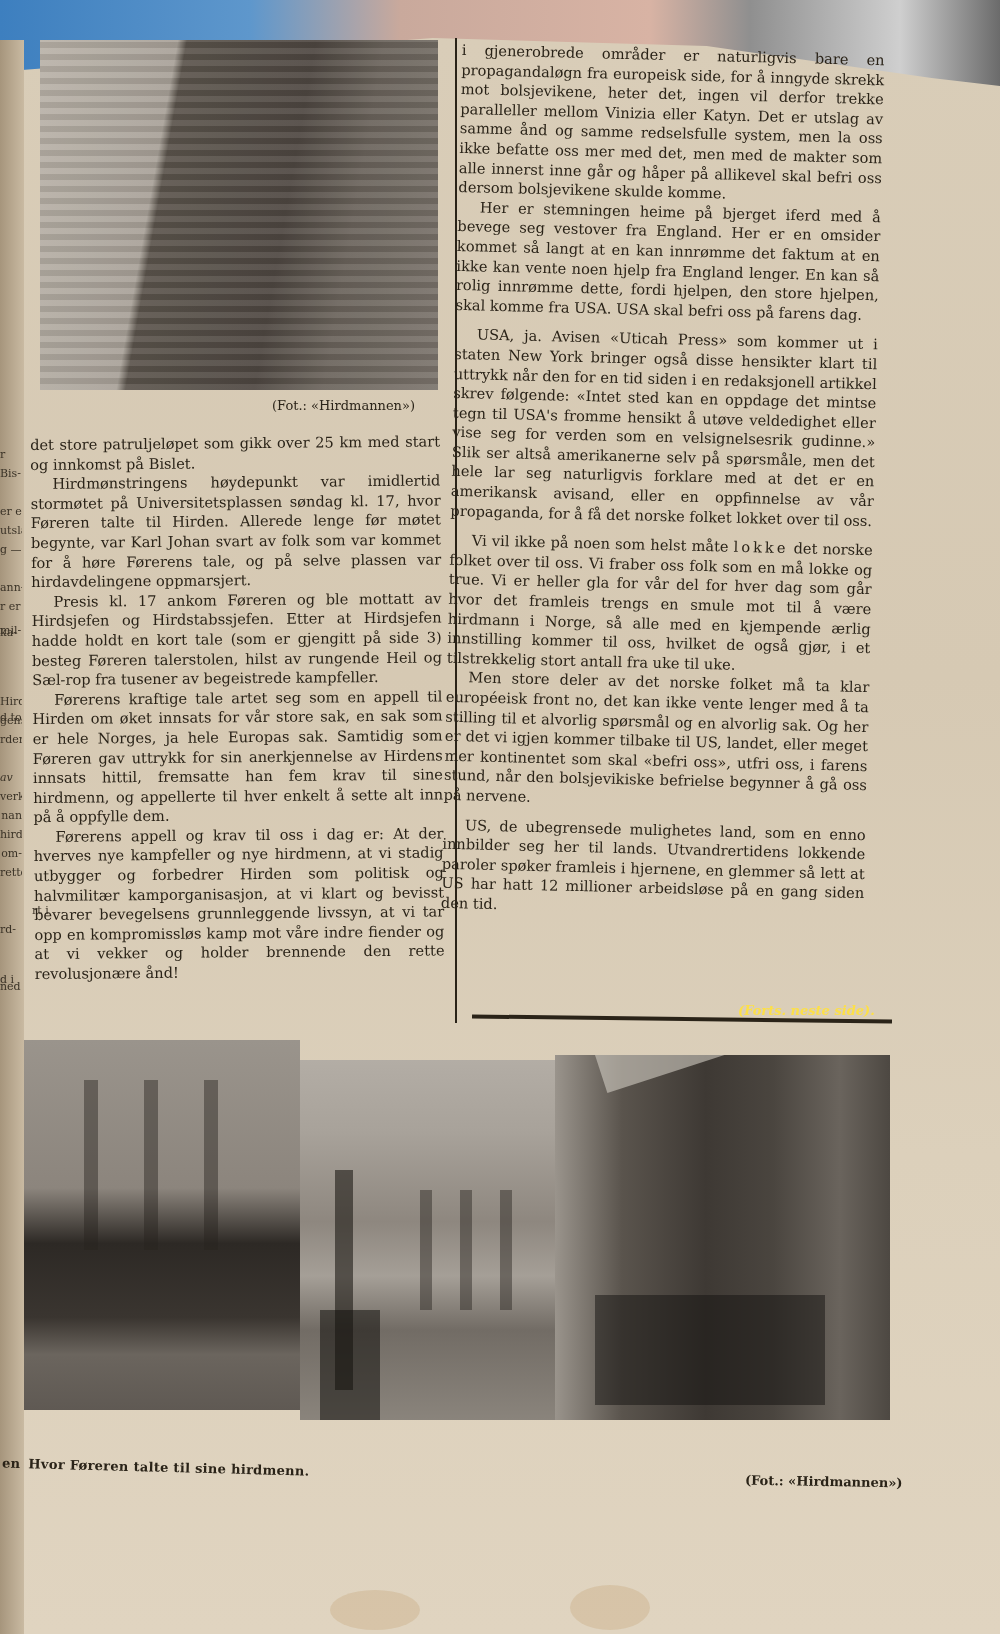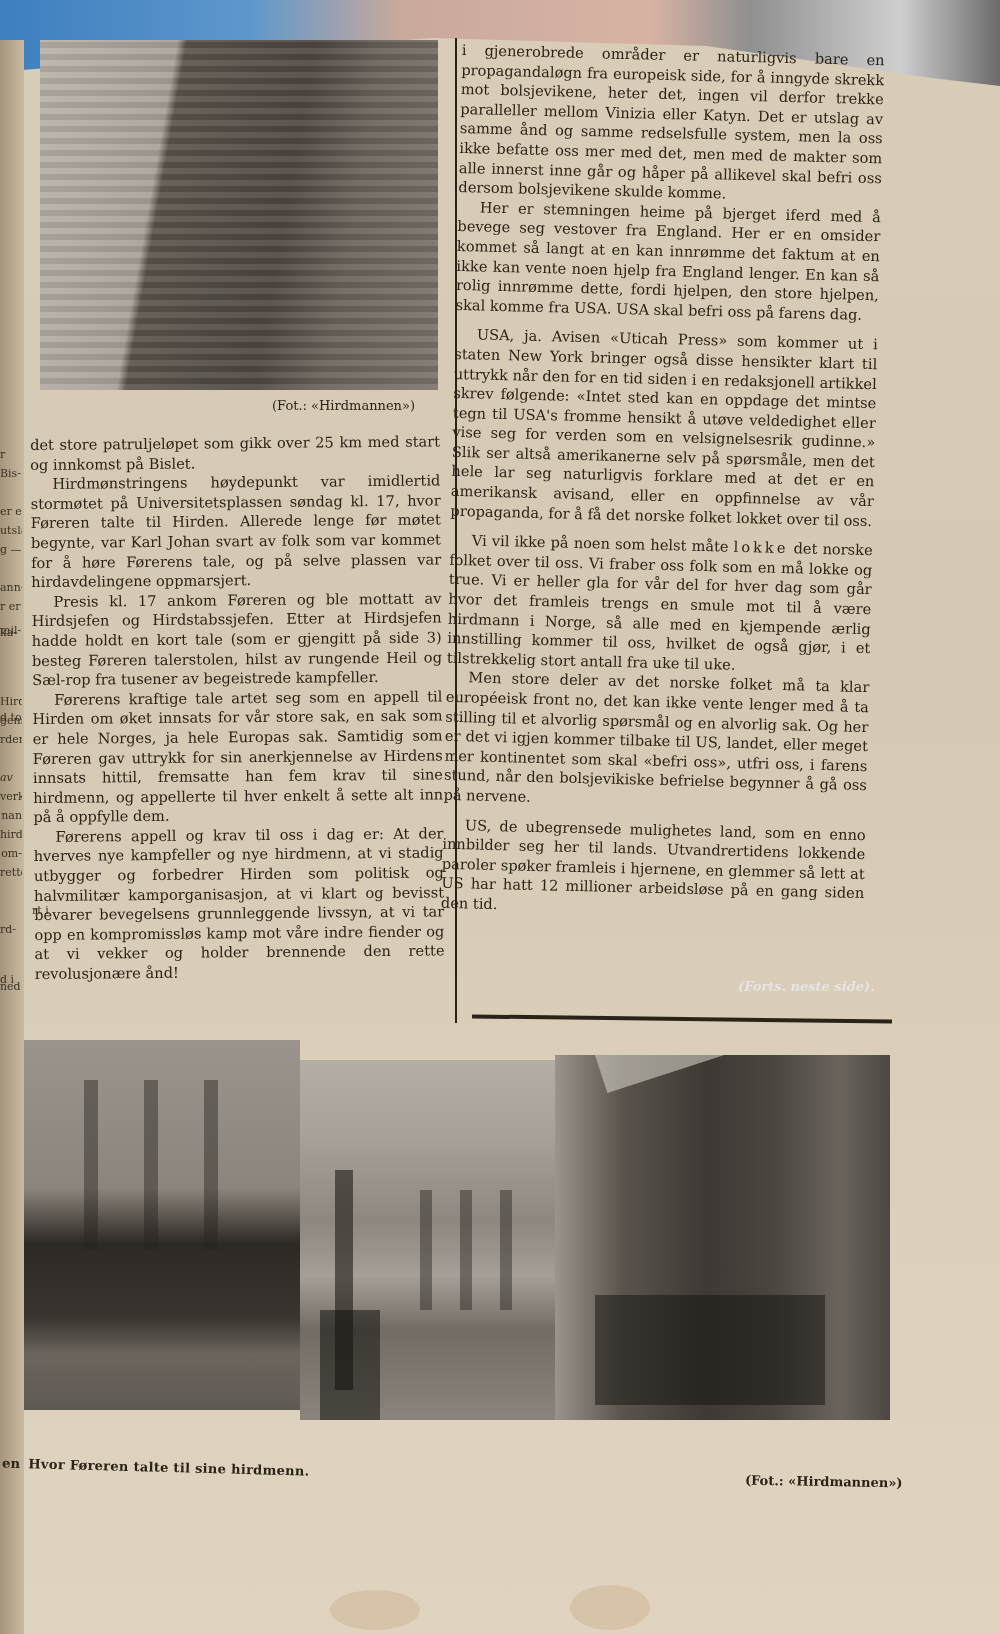--- a/index.html
+++ b/index.html
@@ -49,21 +49,21 @@
   .col p.noindent { text-indent: 0; }
   .col p.gap { margin-top: 10px; }
   .col-left { left: 30px; top: 435px; width: 410px; transform: rotate(-0.5deg); transform-origin: left top; }
   .col-right { left: 462px; top: 40px; width: 423px; transform: rotate(1.4deg); transform-origin: left top; }
   .divider {
     position: absolute; left: 455px; top: 38px; width: 2px; height: 985px; background: #2a2318;
   }
   .rule {
     position: absolute; left: 472px; top: 1017px; width: 420px; height: 4px; background: #2a2318; transform: rotate(0.7deg);
   }
-  .forts { position: absolute; left: 738px; top: 979px; font-size: 13px; font-style: italic; font-weight: bold; color: #e5e5e5; text-align: right; }
+  .forts { position: absolute; left: 738px; top: 1003px; font-size: 13px; font-style: italic; font-weight: bold; color: #fde047; text-align: right; }
   .spaced { letter-spacing: 3px; }
   .photo-strip-1 { left: 24px; top: 1040px; width: 276px; height: 370px;
     background: linear-gradient(180deg, #9a948c 0%, #8c857d 40%, #2d2925 55%, #3a3530 75%, #6b655e 85%, #5f5953 100%); }
   .photo-strip-2 { left: 300px; top: 1060px; width: 290px; height: 360px;
     background: linear-gradient(180deg, #b3ada5 0%, #a8a29a 20%, #8e877f 45%, #a59f97 60%, #726c65 75%, #8a847c 100%); }
   .photo-strip-3 { left: 555px; top: 1055px; width: 335px; height: 365px;
     background: linear-gradient(90deg, #9a948c 0%, #5a544d 20%, #3e3934 45%, #4a453f 65%, #6a645d 85%, #4d4842 100%); }
   .bldg-col { position: absolute; background: rgba(40,36,32,0.45); }
   .caption-bottom { position: absolute; left: 30px; top: 1460px; font-size: 13px; font-weight: bold; color: #2a2318; letter-spacing: 0.3px; transform: rotate(1.5deg); }
   .caption-bottom-right { position: absolute; left: 745px; top: 1474px; font-size: 13px; font-weight: bold; color: #2a2318; transform: rotate(1deg); }

